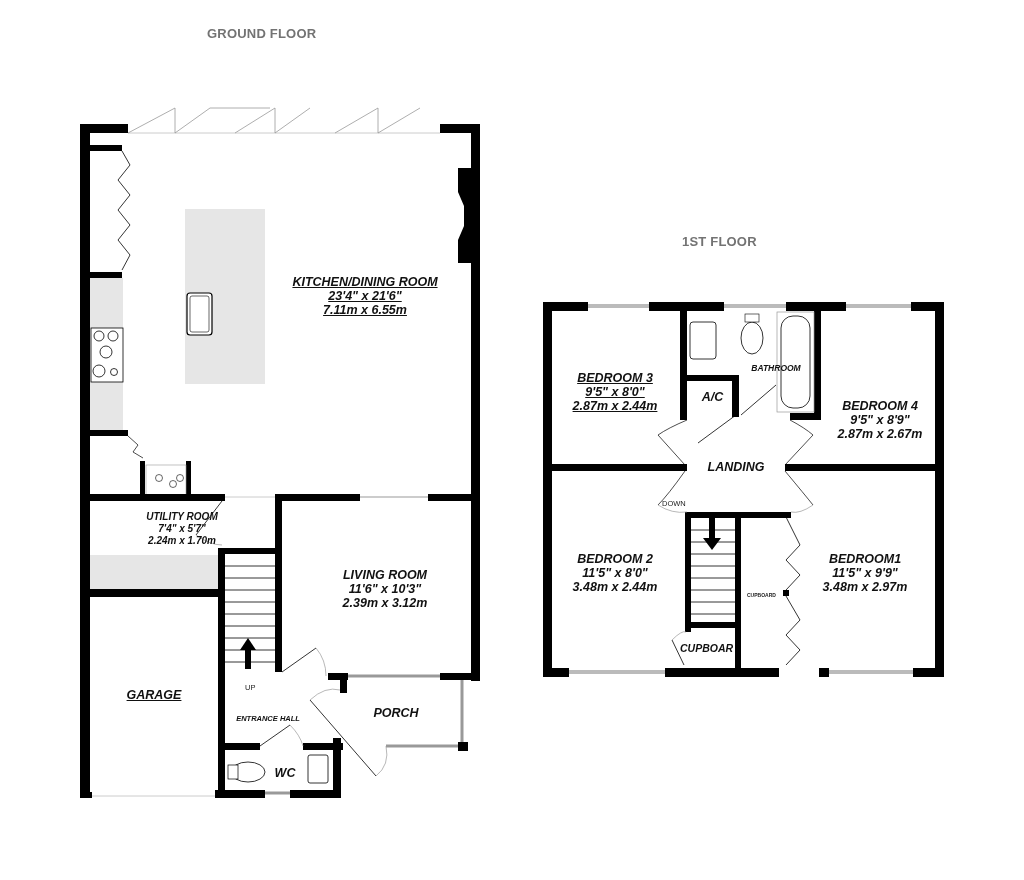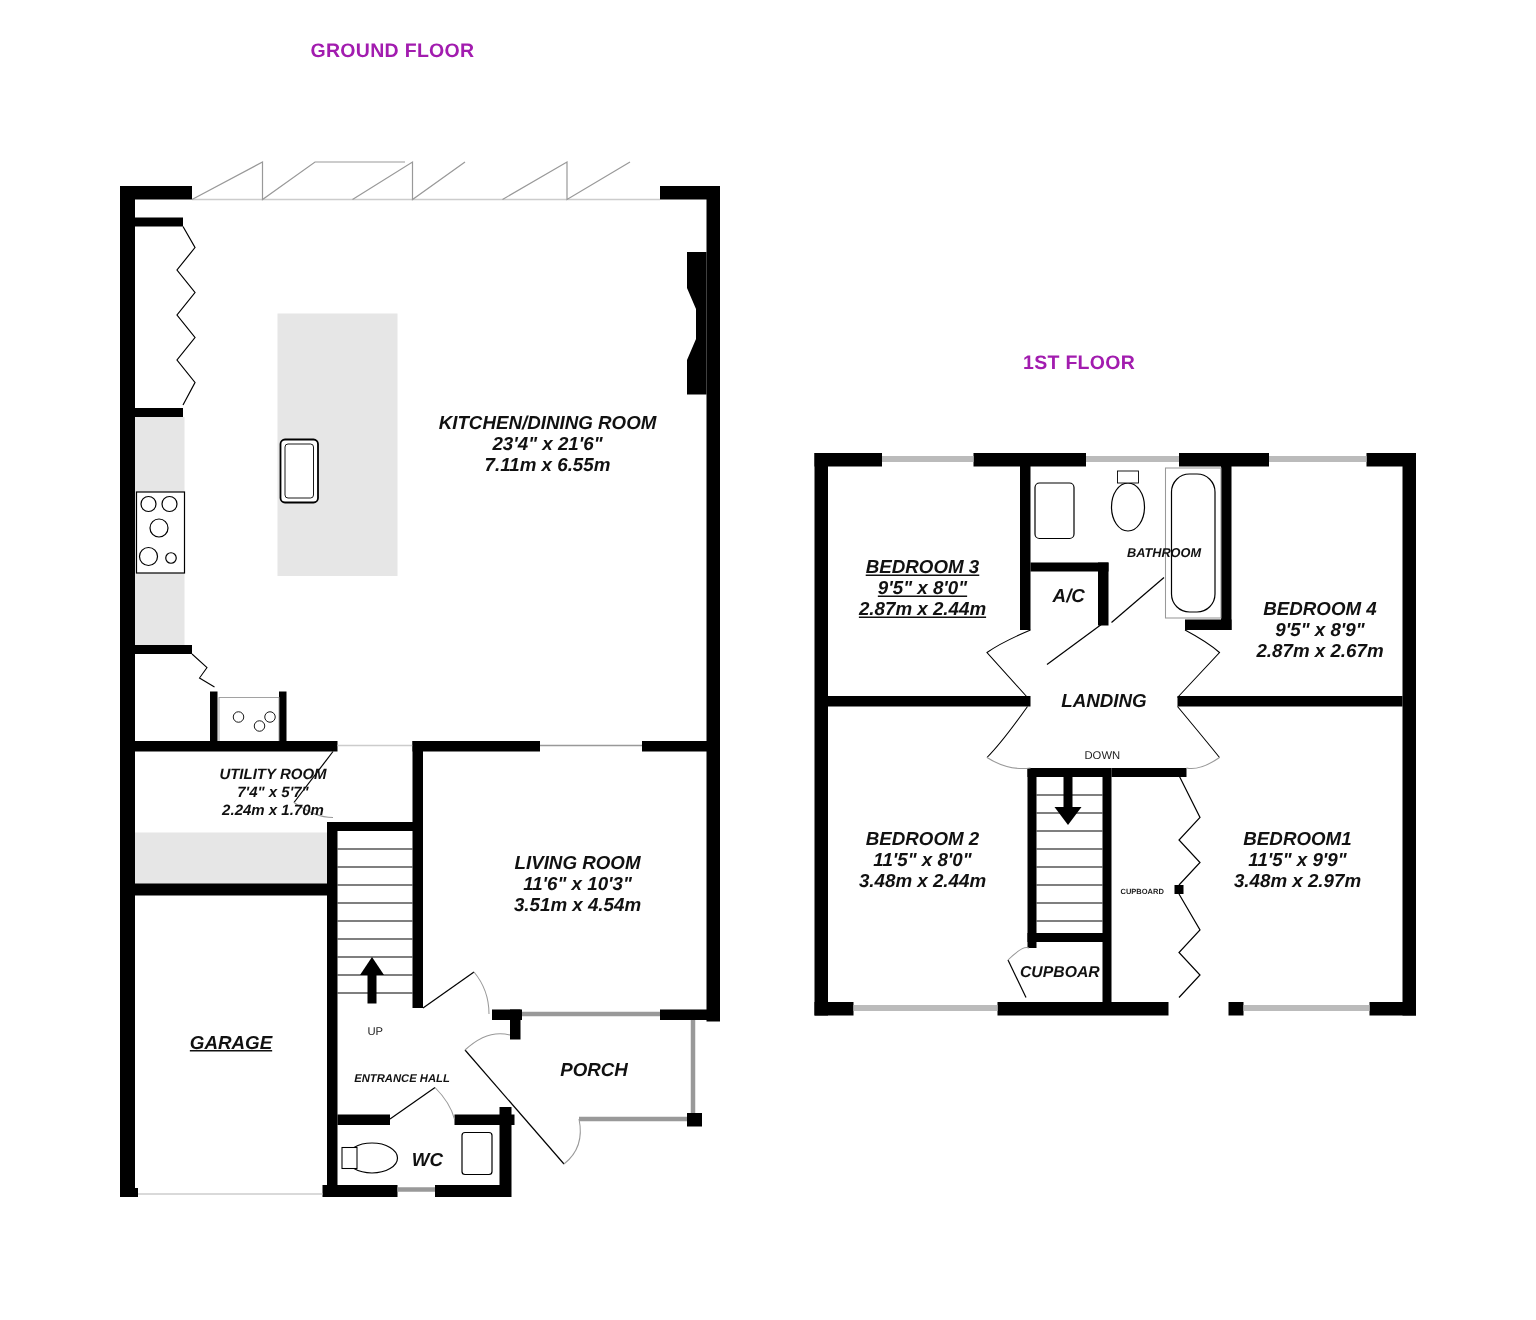--- a/index.html
+++ b/index.html
@@ -1,17 +1,17 @@
 <!DOCTYPE html>
 <html><head>
 <meta charset="utf-8">
 <style>
   html, body { margin: 0; padding: 0; background: #ffffff; }
   body { width: 1024px; height: 880px; position: relative; overflow: hidden; font-family: "Liberation Sans", sans-serif; }
-  .floor-title { position: absolute; font-weight: bold; font-size: 13px; color: #a21caf; letter-spacing: 0.2px; }
+  .floor-title { position: absolute; font-weight: bold; font-size: 13px; color: #737373; letter-spacing: 0.2px; }
   svg.plan { position: absolute; left: 0; top: 0; }
   .lbl { position: absolute; text-align: center; font-style: italic; font-weight: bold; color: #111; line-height: 14px; white-space: nowrap; }
   .lbl .n { font-size: 12.5px; display: block; }
   .lbl .d { font-size: 12.5px; display: block; }
   .small-lbl { position: absolute; font-size: 7.5px; color: #222; white-space: nowrap; }
   .tiny-lbl { position: absolute; font-size: 5px; color: #222; font-weight: bold; white-space: nowrap; }
   .footer { position: absolute; left: 0; width: 1024px; text-align: center; font-size: 7.5px; color: #333; line-height: 10px; }
 </style>
 </head>
 <body>
@@ -178,34 +178,34 @@
     <rect x="781" y="316" width="29" height="92" rx="12" fill="none" stroke="#000" stroke-width="0.8"></rect>
 
     <line x1="672" y1="640" x2="684" y2="665" stroke="#000" stroke-width="0.8"></line>
     <path d="M672 640 Q682 630 686 632" fill="none" stroke="#999" stroke-width="0.7"></path>
     <polyline points="786,517 800,545 786,560 800,575 786,590" fill="none" stroke="#000" stroke-width="0.8"></polyline>
     <rect x="783" y="590" width="6" height="6"></rect>
     <polyline points="786,596 800,620 786,635 800,650 786,665" fill="none" stroke="#000" stroke-width="0.8"></polyline>
   </g>
 </svg>
 
-<div class="lbl" style="left:265px; top:275px; width:200px;">
+<div class="lbl" style="left:265px; top:275px; width:200px;text-decoration:underline;">
   <span class="n">KITCHEN/DINING ROOM</span>
   <span class="d">23'4"  x 21'6"</span>
   <span class="d">7.11m  x 6.55m</span>
 </div>
 <div class="lbl" style="left:90px; top:511px; width:120px; line-height:12px;padding-left:32px;">
   <span class="n" style="font-size:10px">UTILITY ROOM</span>
   <span class="d" style="font-size:10px">7'4"  x 5'7"</span>
   <span class="d" style="font-size:10px">2.24m  x 1.70m</span>
 </div>
 <div class="lbl" style="left:310px; top:568px; width:150px;">
   <span class="n">LIVING ROOM</span>
   <span class="d">11'6"  x 10'3"</span>
-  <span class="d">3.51m  x 4.54m</span>
+  <span class="d">2.39m  x 3.12m</span>
 </div>
 <div class="lbl" style="left:110px; top:688px; width:88px;text-decoration:underline;">
   <span class="n">GARAGE</span>
 </div>
 <div class="lbl" style="left:356px; top:706px; width:80px;">
   <span class="n">PORCH</span>
 </div>
 <div class="lbl" style="left:228px; top:712px; width:80px;">
   <span class="n" style="font-size:7.5px">ENTRANCE HALL</span>
 </div>
@@ -240,16 +240,16 @@
 <div class="lbl" style="left:695px; top:390px; width:35px;">
   <span class="n">A/C</span>
 </div>
 <div class="lbl" style="left:700px; top:460px; width:72px;">
   <span class="n">LANDING</span>
 </div>
 <div class="lbl" style="left:680px; top:641px; width:60px; overflow:hidden;">
   <span class="n" style="font-size:10.5px; text-align:left;">CUPBOAR</span>
 </div>
 <div class="tiny-lbl" style="left:747px; top:592px;">CUPBOARD</div>
-<div class="small-lbl" style="left:723px; top:499px;">DOWN</div>
+<div class="small-lbl" style="left:662px; top:499px;">DOWN</div>
 
 <div class="footer" style="top:815px;">
 </div>
 
 </body></html>

